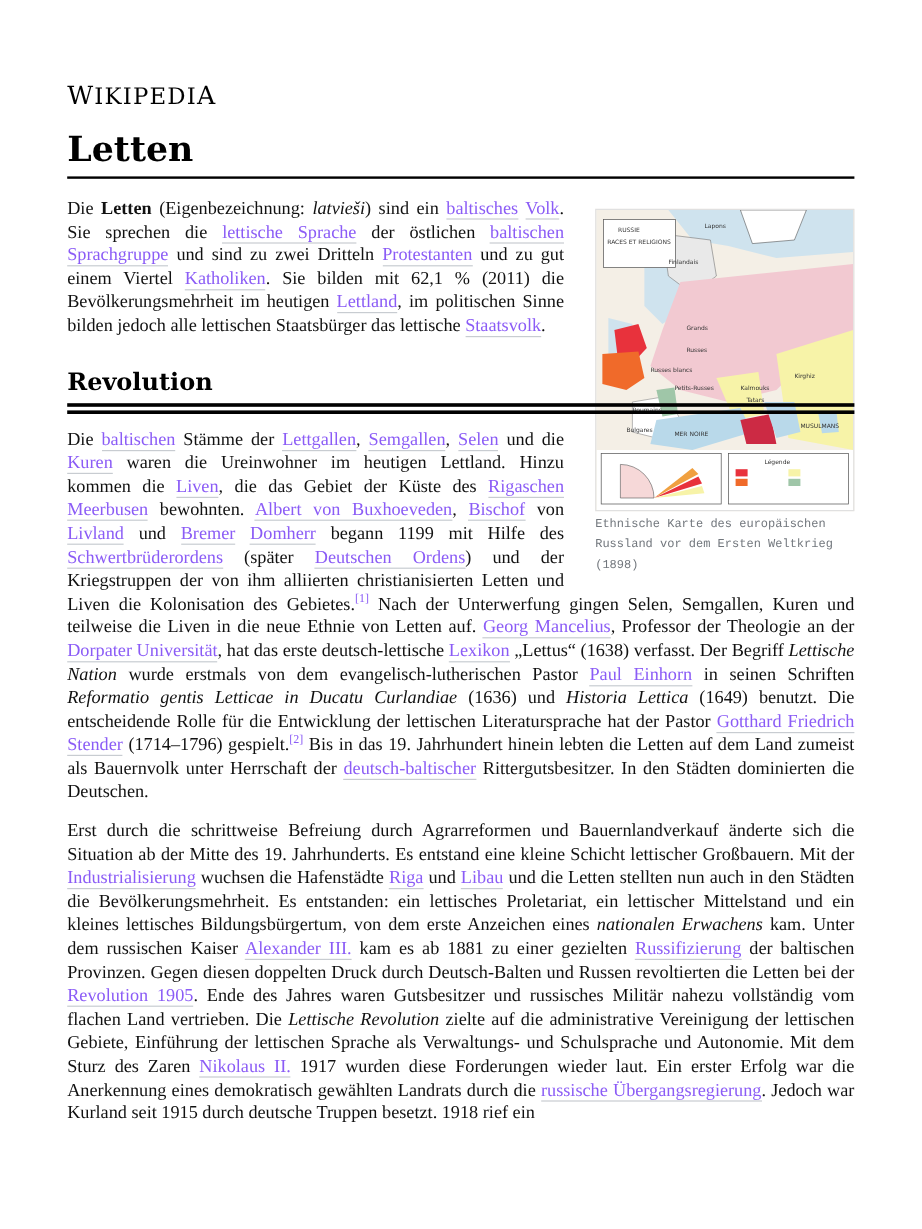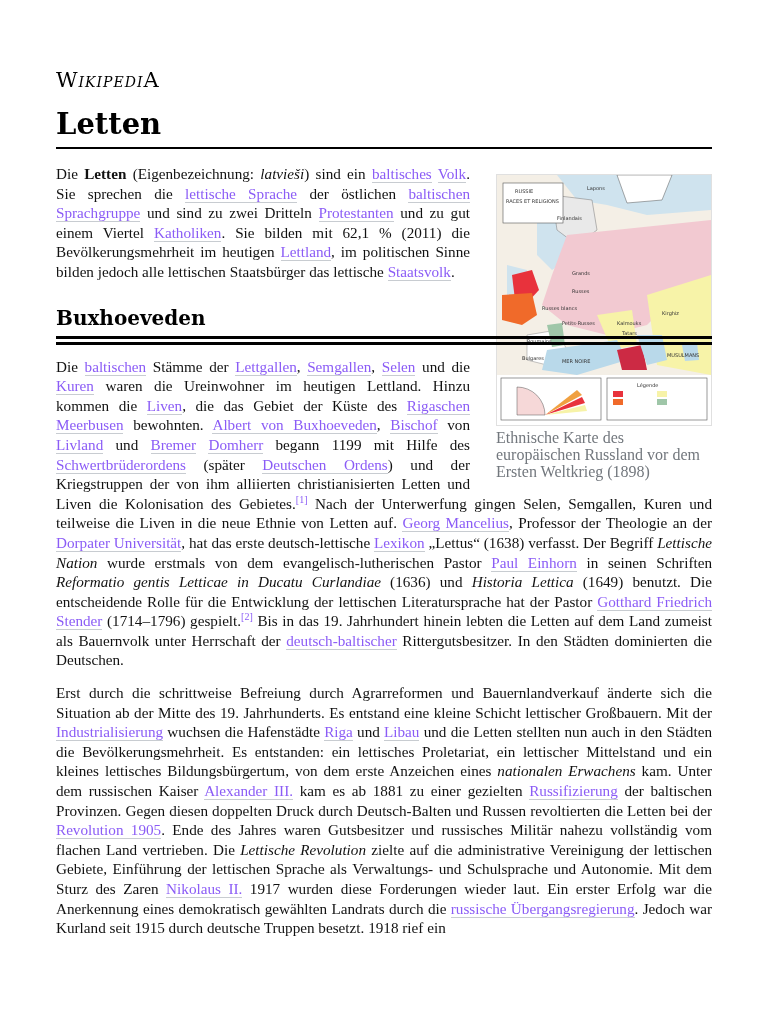--- a/index.html
+++ b/index.html
@@ -1,27 +1,27 @@
 <!DOCTYPE html>
 <html><head>
 <meta charset="utf-8">
 <style>
   html, body { margin: 0; padding: 0; background: #ffffff; }
   body { width: 768px; height: 1024px; overflow: hidden; position: relative; color: #202122; }
   .page { position: absolute; left: 56px; top: 0; width: 656px; }
   .logo { position: absolute; top: 68px; left: 0; font-family: "DejaVu Serif", serif; font-size: 21px; letter-spacing: 1px; color: #000; }
-  .logo .sc { font-size: 14px; font-style: italic; }
+  .logo .sc { font-size: 19px; }
   .title { position: absolute; top: 104px; left: 0; width: 656px; margin: 0; font-family: "DejaVu Serif", serif; font-weight: bold; font-size: 29px; line-height: 40px; color: #000; border-bottom: 2px solid #000; padding-bottom: 3px; }
   .content { position: absolute; top: 164px; left: 0; width: 656px; font-family: "Liberation Serif", serif; font-size: 15.2px; line-height: 19.6px; color: #111; }
   p { margin: 0 0 13px 0; text-align: justify; }
   a.lnk { color: #8b5cf6; text-decoration: none; border-bottom: 1.5px solid #c8ccd1; }
   sup.ref { font-size: 10px; line-height: 0; vertical-align: super; }
   .figure { float: right; width: 216px; margin: 10px 0 8px 26px; }
   .map { width: 214px; height: 250px; border: 1px solid #e0e0e0; position: relative; overflow: hidden; background: #f7f3ec; }
-  .caption { font-family: Liberation Serif, serif; font-size: 16px; line-height: 17px; color: #72777d; margin-top: 3px; }
+  .caption { font-family: Liberation Mono, monospace; font-size: 10px; line-height: 17px; color: #72777d; margin-top: 3px; }
   h2.section { margin: 22px 0 8px 0; font-family: "DejaVu Serif", serif; font-weight: bold; font-size: 20px; line-height: 28px; color: #000; padding-bottom: 4px; border-bottom: 3px solid #000; position: relative; }
   h2.section::after { content: ""; position: absolute; left: 0; right: 0; bottom: -9px; border-bottom: 3px solid #000; }
 </style>
 </head>
 <body>
 
 <div class="page">
 
   <div class="logo"><span>W</span><span class="sc">IKIPEDI</span><span>A</span></div>
 
@@ -79,20 +79,20 @@
             <text x="120" y="150">Kalmouks</text>
             <text x="140" y="212">Légende</text>
           </g>
         </svg>
       </div>
       <div class="caption">Ethnische Karte des europäischen Russland vor dem Ersten Weltkrieg (1898)</div>
     </div>
 
     <p><span>Die </span><b>Letten</b><span> (Eigenbezeichnung: </span><i>latvieši</i><span>) sind ein </span><a class="lnk">baltisches</a><span> </span><a class="lnk">Volk</a><span>. Sie sprechen die </span><a class="lnk">lettische Sprache</a><span> der östlichen </span><a class="lnk">baltischen Sprachgruppe</a><span> und sind zu zwei Dritteln </span><a class="lnk">Protestanten</a><span> und zu gut einem Viertel </span><a class="lnk">Katholiken</a><span>. Sie bilden mit 62,1 % (2011) die Bevölkerungsmehrheit im heutigen </span><a class="lnk">Lettland</a><span>, im politischen Sinne bilden jedoch alle lettischen Staatsbürger das lettische </span><a class="lnk">Staatsvolk</a><span>.</span></p>
 
-    <h2 class="section">Buxhoeveden</h2>
+    <h2 class="section">Revolution</h2>
 
     <p style="margin-top:18px"><span>Die </span><a class="lnk">baltischen</a><span> Stämme der </span><a class="lnk">Lettgallen</a><span>, </span><a class="lnk">Semgallen</a><span>, </span><a class="lnk">Selen</a><span> und die </span><a class="lnk">Kuren</a><span> waren die Ureinwohner im heutigen Lettland. Hinzu kommen die </span><a class="lnk">Liven</a><span>, die das Gebiet der Küste des </span><a class="lnk">Rigaschen Meerbusen</a><span> bewohnten. </span><a class="lnk">Albert von Buxhoeveden</a><span>, </span><a class="lnk">Bischof</a><span> von </span><a class="lnk">Livland</a><span> und </span><a class="lnk">Bremer</a><span> </span><a class="lnk">Domherr</a><span> begann 1199 mit Hilfe des </span><a class="lnk">Schwertbrüderordens</a><span> (später </span><a class="lnk">Deutschen Ordens</a><span>) und der Kriegstruppen der von ihm alliierten christianisierten Letten und Liven die Kolonisation des Gebietes.</span><sup class="ref"><a class="lnk" style="border:none">[1]</a></sup><span> Nach der Unterwerfung gingen Selen, Semgallen, Kuren und teilweise die Liven in die neue Ethnie von Letten auf. </span><a class="lnk">Georg Mancelius</a><span>, Professor der Theologie an der </span><a class="lnk">Dorpater Universität</a><span>, hat das erste deutsch-lettische </span><a class="lnk">Lexikon</a><span> „Lettus“ (1638) verfasst. Der Begriff </span><i>Lettische Nation</i><span> wurde erstmals von dem evangelisch-lutherischen Pastor </span><a class="lnk">Paul Einhorn</a><span> in seinen Schriften </span><i>Reformatio gentis Letticae in Ducatu Curlandiae</i><span> (1636) und </span><i>Historia Lettica</i><span> (1649) benutzt. Die entscheidende Rolle für die Entwicklung der lettischen Literatursprache hat der Pastor </span><a class="lnk">Gotthard Friedrich Stender</a><span> (1714–1796) gespielt.</span><sup class="ref"><a class="lnk" style="border:none">[2]</a></sup><span> Bis in das 19. Jahrhundert hinein lebten die Letten auf dem Land zumeist als Bauernvolk unter Herrschaft der </span><a class="lnk">deutsch-baltischer</a><span> Rittergutsbesitzer. In den Städten dominierten die Deutschen.</span></p>
 
     <p><span>Erst durch die schrittweise Befreiung durch Agrarreformen und Bauernlandverkauf änderte sich die Situation ab der Mitte des 19. Jahrhunderts. Es entstand eine kleine Schicht lettischer Großbauern. Mit der </span><a class="lnk">Industrialisierung</a><span> wuchsen die Hafenstädte </span><a class="lnk">Riga</a><span> und </span><a class="lnk">Libau</a><span> und die Letten stellten nun auch in den Städten die Bevölkerungsmehrheit. Es entstanden: ein lettisches Proletariat, ein lettischer Mittelstand und ein kleines lettisches Bildungsbürgertum, von dem erste Anzeichen eines </span><i>nationalen Erwachens</i><span> kam. Unter dem russischen Kaiser </span><a class="lnk">Alexander III.</a><span> kam es ab 1881 zu einer gezielten </span><a class="lnk">Russifizierung</a><span> der baltischen Provinzen. Gegen diesen doppelten Druck durch Deutsch-Balten und Russen revoltierten die Letten bei der </span><a class="lnk">Revolution 1905</a><span>. Ende des Jahres waren Gutsbesitzer und russisches Militär nahezu vollständig vom flachen Land vertrieben. Die </span><i>Lettische Revolution</i><span> zielte auf die administrative Vereinigung der lettischen Gebiete, Einführung der lettischen Sprache als Verwaltungs- und Schulsprache und Autonomie. Mit dem Sturz des Zaren </span><a class="lnk">Nikolaus II.</a><span> 1917 wurden diese Forderungen wieder laut. Ein erster Erfolg war die Anerkennung eines demokratisch gewählten Landrats durch die </span><a class="lnk">russische Übergangsregierung</a><span>. Jedoch war Kurland seit 1915 durch deutsche Truppen besetzt. 1918 rief ein</span></p>
 
   </div>
 </div>
 
 </body></html>

